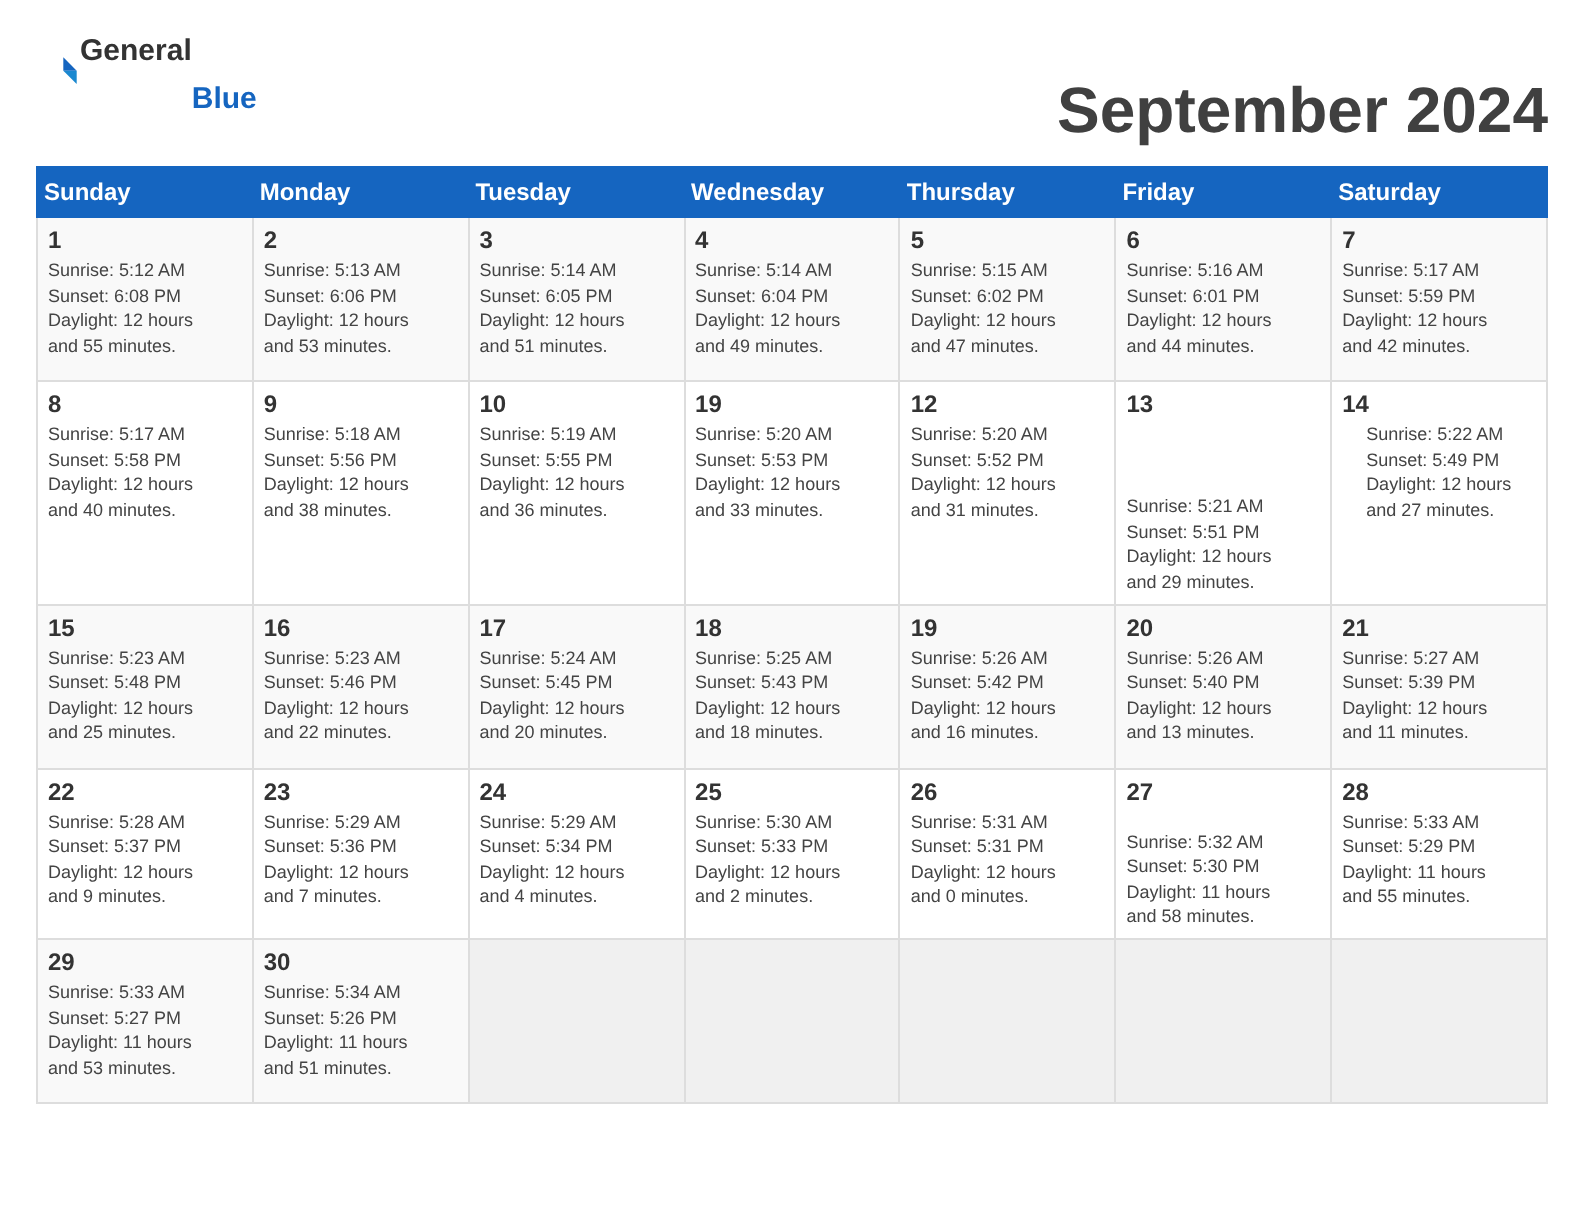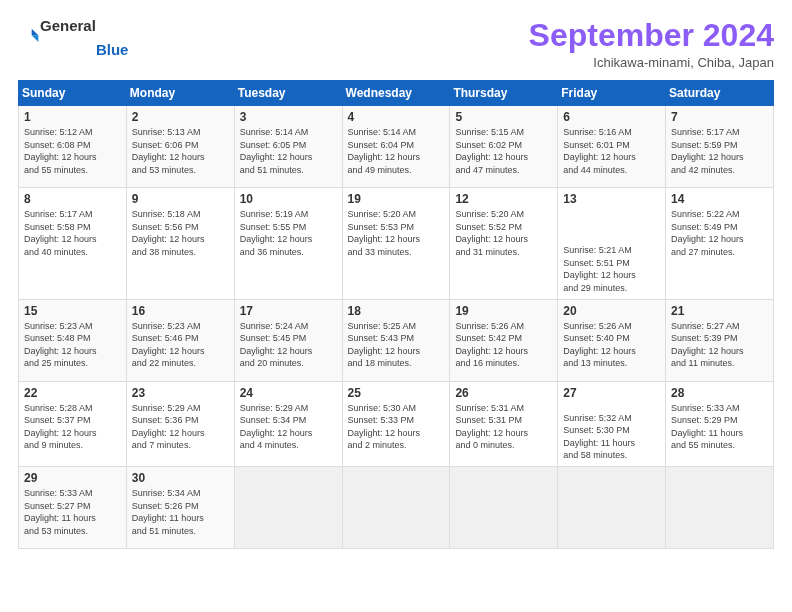--- a/index.html
+++ b/index.html
@@ -46,22 +46,23 @@
       height: 20px;
       margin-left: 2px;
       margin-top: -2px;
     }
     .title-block {
       text-align: right;
     }
     .month-title {
       font-size: 32px;
       font-weight: bold;
-      color: #8b5cf6;
+      color: #404040;
       line-height: 1.1;
+      margin-top: 20px;
     }
     .location {
       font-size: 13px;
       color: #555;
       margin-top: 2px;
     }
     .calendar {
       width: 100%;
       border-collapse: collapse;
       border: 1px solid #ccc;
@@ -117,21 +118,20 @@
         <polygon points="14,2 22,10 14,10" fill="#1565c0"></polygon>
         <polygon points="14,10 22,10 22,18" fill="#1a88d0"></polygon>
       </svg>
       <div class="logo-text">
         <span class="logo-general">General</span>
         <span class="logo-blue">Blue</span>
       </div>
     </div>
     <div class="title-block">
       <div class="month-title">September 2024</div>
-      <div class="location">Ichikawa-minami, Chiba, Japan</div>
     </div>
   </div>
 
   <table class="calendar">
     <thead>
       <tr>
         <th>Sunday</th>
         <th>Monday</th>
         <th>Tuesday</th>
         <th>Wednesday</th>
@@ -230,21 +230,21 @@
           </td>
           <td>
             <span class="day-number">13</span>
             <div class="day-info" style="white-space: pre-line; margin-top: 38px;">Sunrise: 5:21 AM
 Sunset: 5:51 PM
 Daylight: 12 hours
 and 29 minutes.</div>
           </td>
           <td>
             <span class="day-number">14</span>
-            <div class="day-info" style="white-space: pre-line;">Sunrise: 5:22 AM
+            <div class="day-info" style="white-space: pre-line; margin-left: 12px;">Sunrise: 5:22 AM
 Sunset: 5:49 PM
 Daylight: 12 hours
 and 27 minutes.</div>
           </td>
         </tr>
         <tr>
           <td>
             <span class="day-number">15</span>
             <div class="day-info" style="white-space: pre-line;">Sunrise: 5:23 AM
 Sunset: 5:48 PM

